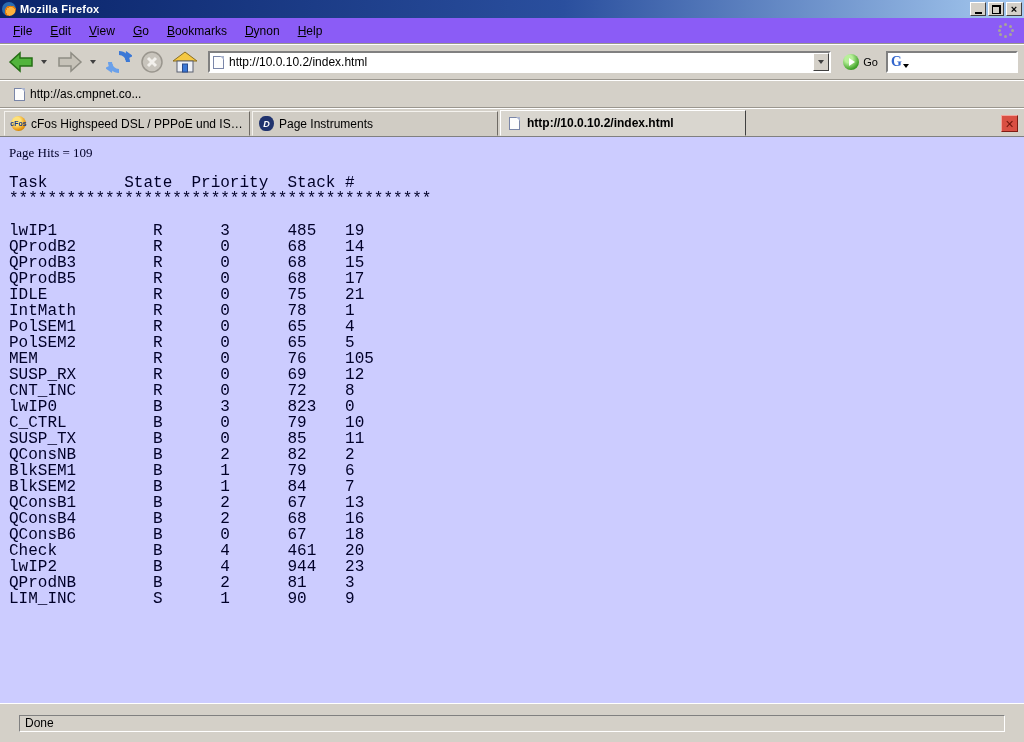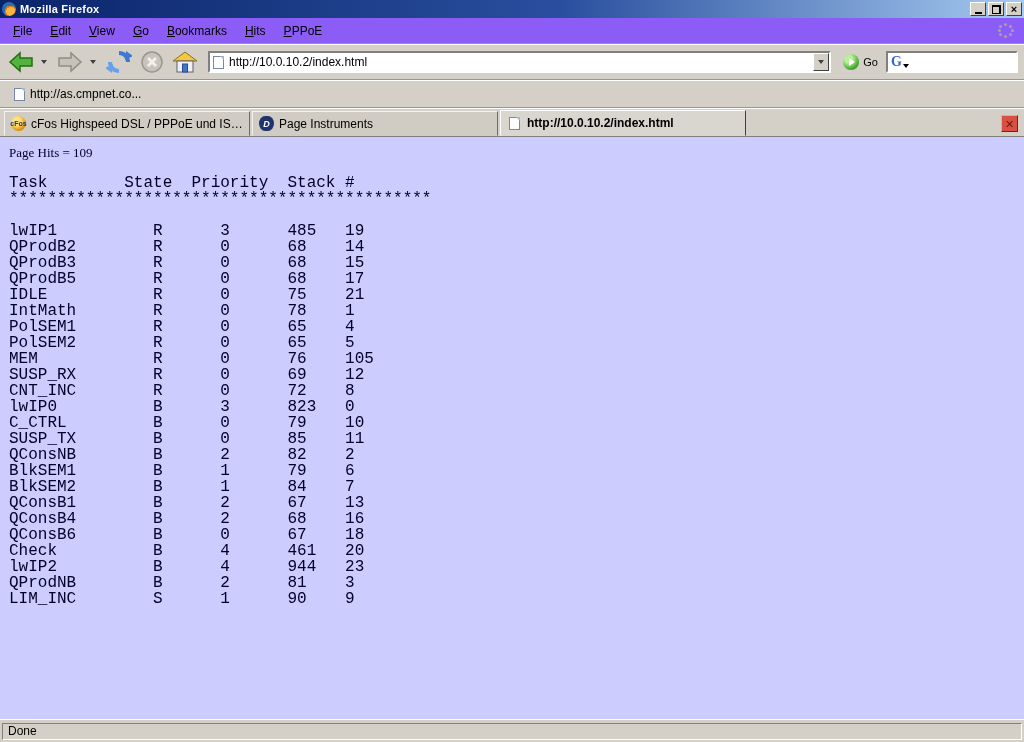--- a/index.html
+++ b/index.html
@@ -91,21 +91,21 @@
   .tab-close { width:17px; height:17px; margin:0 2px 4px 0; background:#d94f43; border:1px solid;
                border-color:#f3a59d #7e1d14 #7e1d14 #f3a59d; color:#6e140c; font-weight:bold; font-size:11px;
                display:flex; align-items:center; justify-content:center; line-height:10px; }
 
   
   .content { flex:1 1 auto; background:#ccccff; color:#000028; overflow:hidden; padding:8px 0 0 9px; }
   .page-hits { font-family:"Liberation Serif","DejaVu Serif",serif; font-size:13px; margin-bottom:14px; }
   .task-pre { font-family:"Liberation Mono","DejaVu Sans Mono",monospace; font-size:16px; line-height:16px; white-space:pre; }
 
   
-  .statusbar { height:23px; background:#d4d0c8; border-top:1px solid #fff; display:flex; align-items:center; padding:2px; flex:0 0 auto; }
+  .statusbar { height:23px; background:#d4d0c8; border-top:1px solid #fff; display:flex; align-items:center; padding:19px; flex:0 0 auto; }
   .status-panel { flex:1 1 auto; height:17px; border:1px solid; border-color:#808080 #fff #fff #808080;
                   display:flex; align-items:center; padding-left:5px; font-size:12px; color:#000; }
 </style>
 </head>
 <body>
 
 <div class="window">
 
   <div class="titlebar">
     <div class="ff-icon"></div>
@@ -122,22 +122,22 @@
         </div>
     </div>
   </div>
 
   <div class="menubar">
     <span class="menu-item">File</span>
     <span class="menu-item">Edit</span>
     <span class="menu-item">View</span>
     <span class="menu-item">Go</span>
     <span class="menu-item">Bookmarks</span>
-    <span class="menu-item">Hits</span>
-    <span class="menu-item">PPPoE</span>
+    <span class="menu-item">Dynon</span>
+    <span class="menu-item">Help</span>
     <span class="menubar-spacer"></span>
     <div class="throbber">
         <i></i>
         <i></i>
         <i></i>
         <i></i>
         <i></i>
         <i></i>
         <i></i>
         <i></i>

